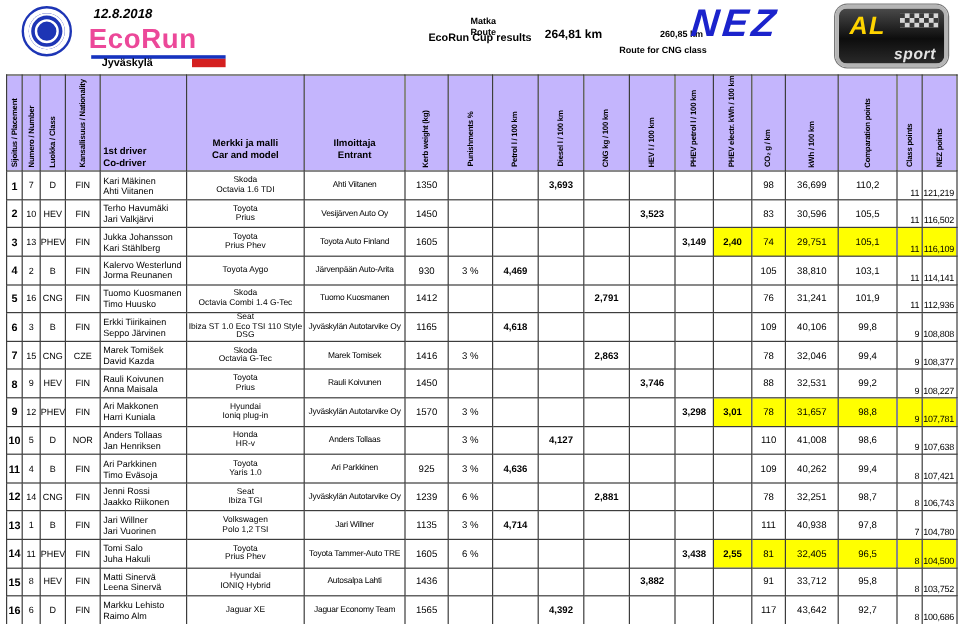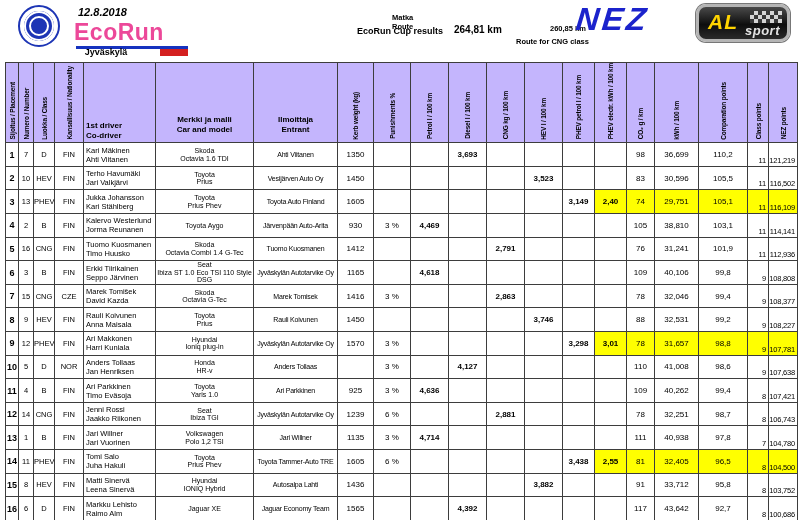--- a/index.html
+++ b/index.html
@@ -24,21 +24,21 @@
   .center-title .t1 { font-size:13px; font-weight:bold; letter-spacing:0.5px; }
   .center-title .t2 { font-size:9px; font-weight:bold; margin-top:11px; }
 
   .route-label { position:absolute; left:392px; top:13px; font-size:7.5px; font-weight:bold; line-height:9px; }
   .route-total { position:absolute; left:454px; top:24px; font-size:10px; font-weight:bold; }
   .route-cng   { position:absolute; left:550px; top:24px; font-size:7.5px; font-weight:bold; }
   .route-note  { position:absolute; left:516px; top:37px; font-size:7.5px; font-weight:bold; }
 
   .nez-logo { position:absolute; left:576px; top:1px; font-size:32px; font-weight:900; font-style:italic; color:#1b23cc; letter-spacing:3px; transform:skewX(-6deg); }
 
-  .alsport { position:absolute; left:696px; top:4px; width:94px; height:38px; border-radius:10px;
+  .alsport { position:absolute; left:696px; top:4px; width:94px; height:52px; border-radius:10px;
     background:linear-gradient(#4a4a4a,#0d0d0d 55%, #2a2a2a); border:3px solid #b5b5b5; box-shadow:0 0 0 1px #777; }
   .alsport .al { position:absolute; left:9px; top:3px; font-size:21px; font-weight:900; font-style:italic; color:#ffd400; letter-spacing:1px; }
   .alsport .checkers { position:absolute; right:5px; top:4px; width:32px; height:12px;
     background: conic-gradient(#e8e8e8 90deg, #3a3a3a 90deg 180deg, #e8e8e8 180deg 270deg, #3a3a3a 270deg); background-size:8px 8px; opacity:0.9; }
   .alsport .sport { position:absolute; right:7px; bottom:1px; font-size:13px; font-weight:bold; font-style:italic; color:#e3e3e3; letter-spacing:0.5px; }
 
   
   table.results { position:absolute; left:5px; top:62px; width:792px; border-collapse:collapse; table-layout:fixed; }
   th, td { border:1px solid #3d3d3d; padding:0; overflow:hidden; }
 

